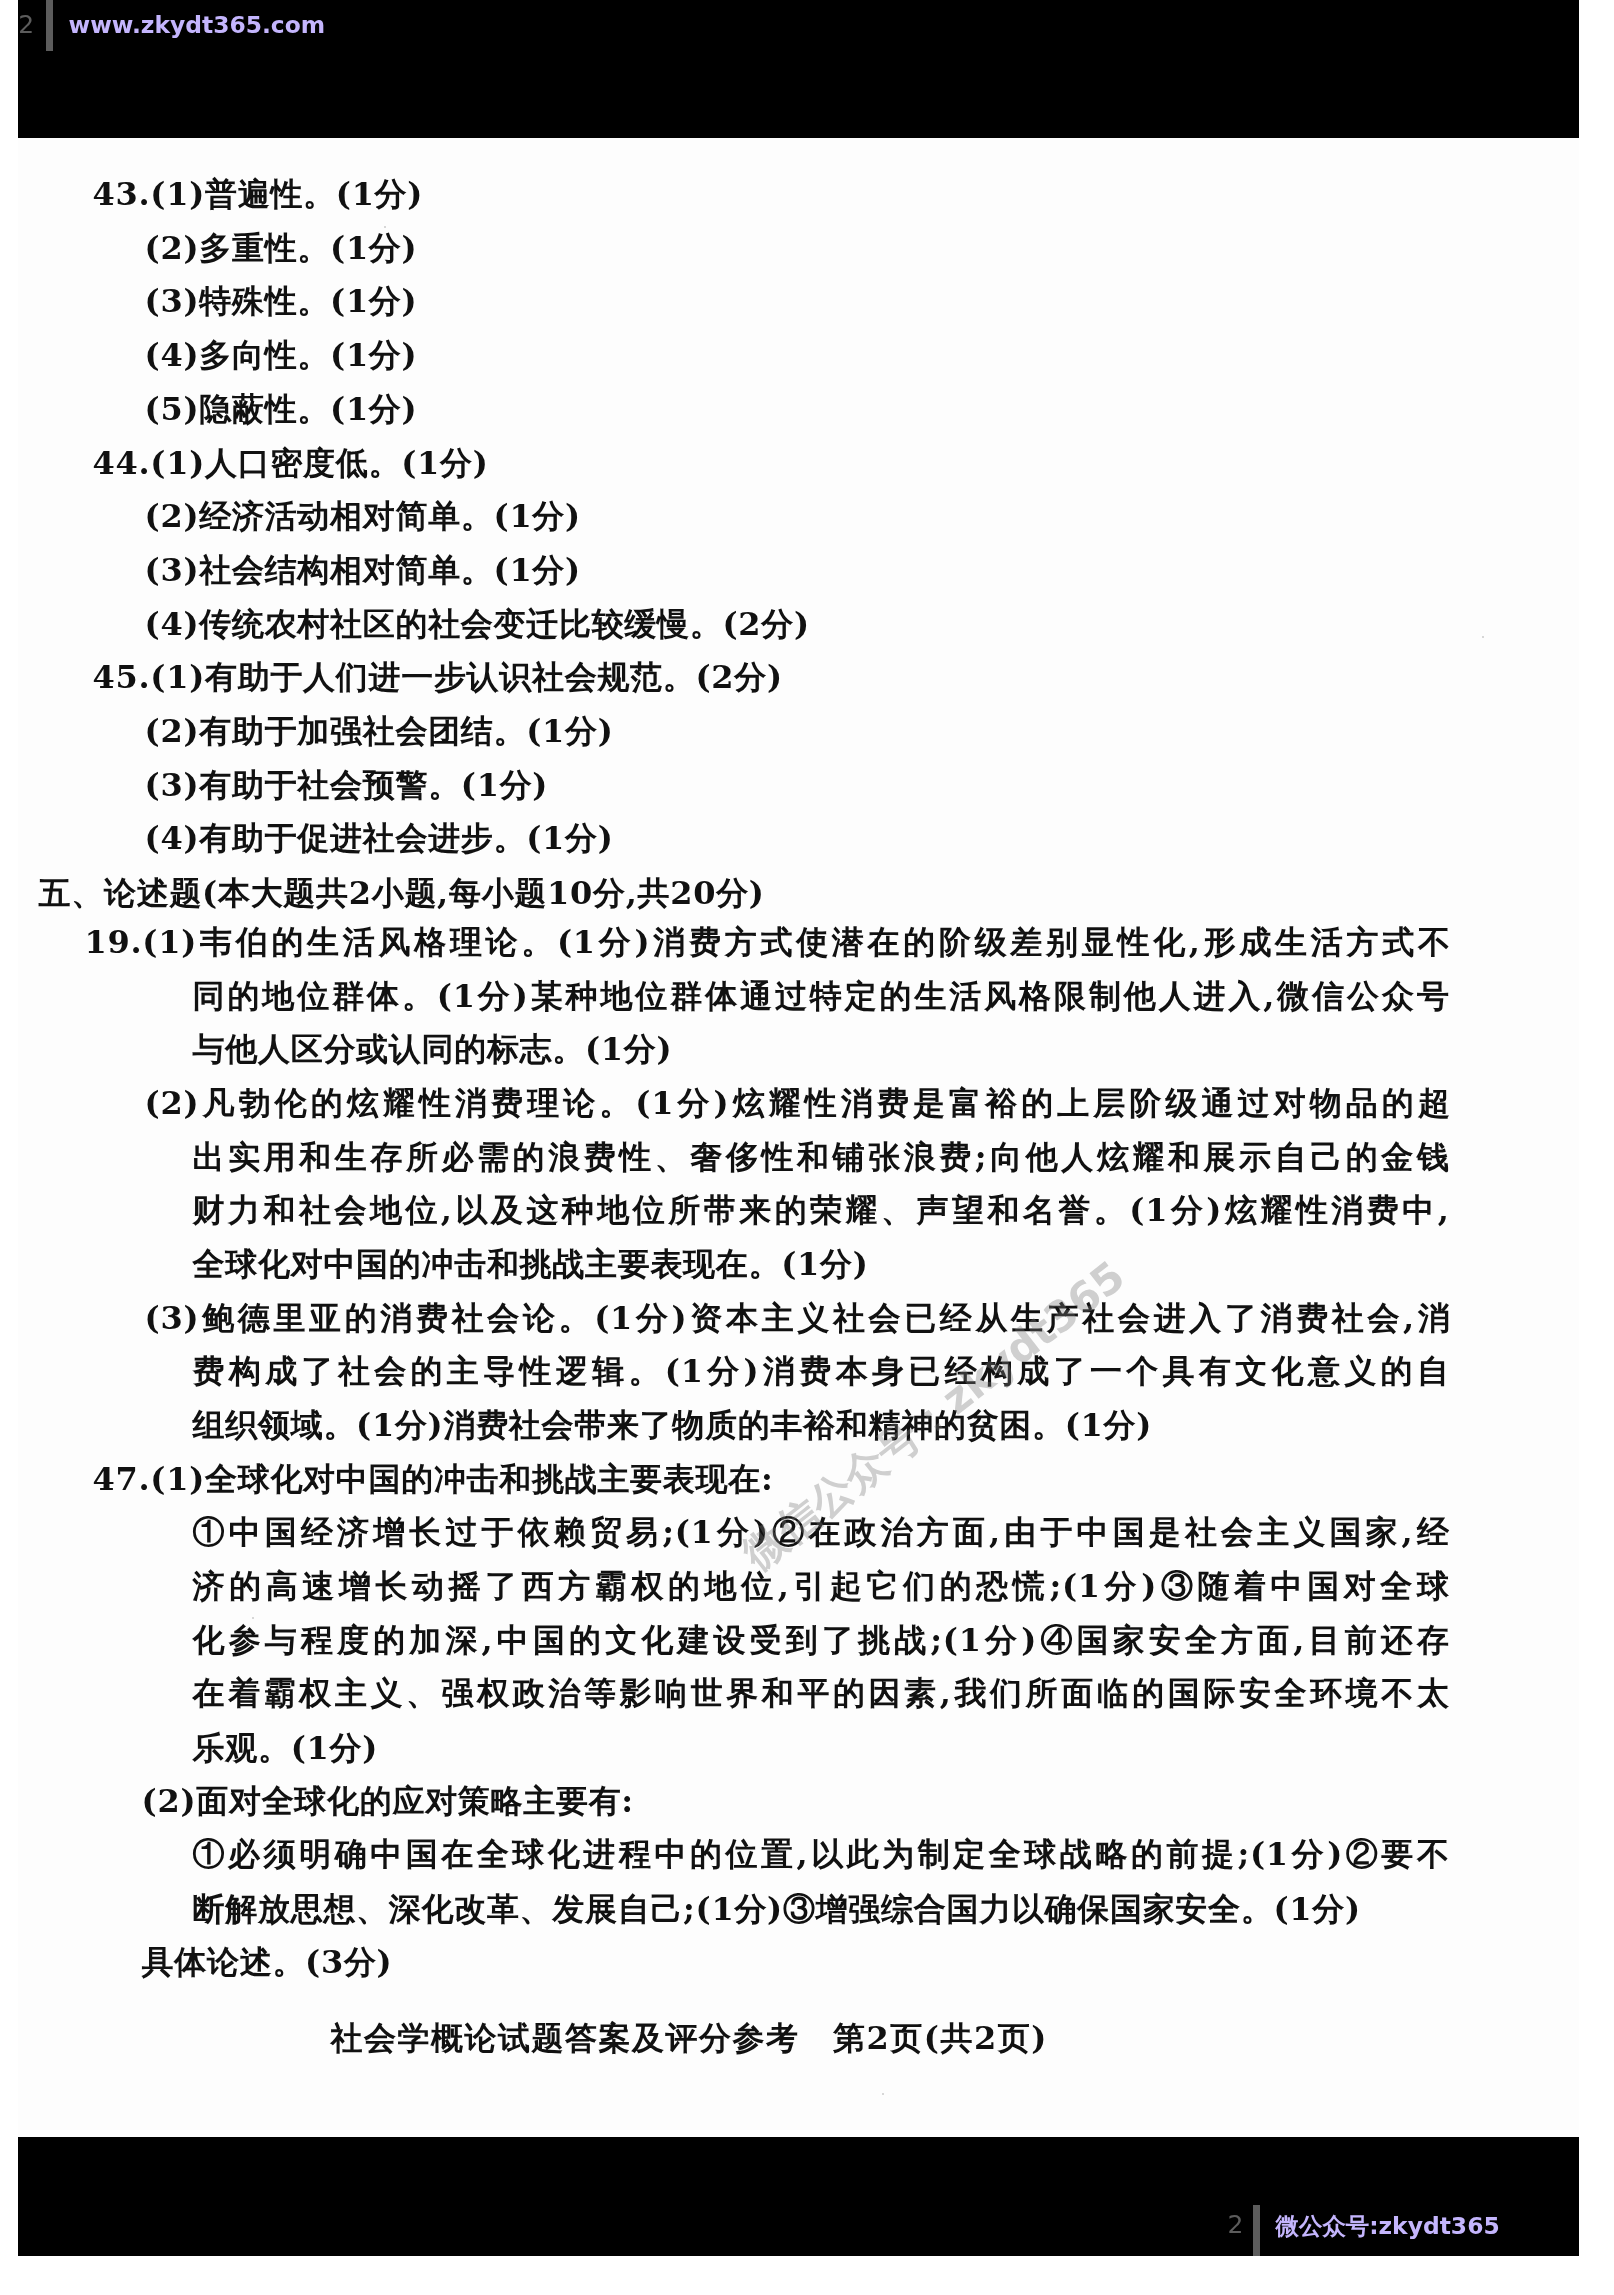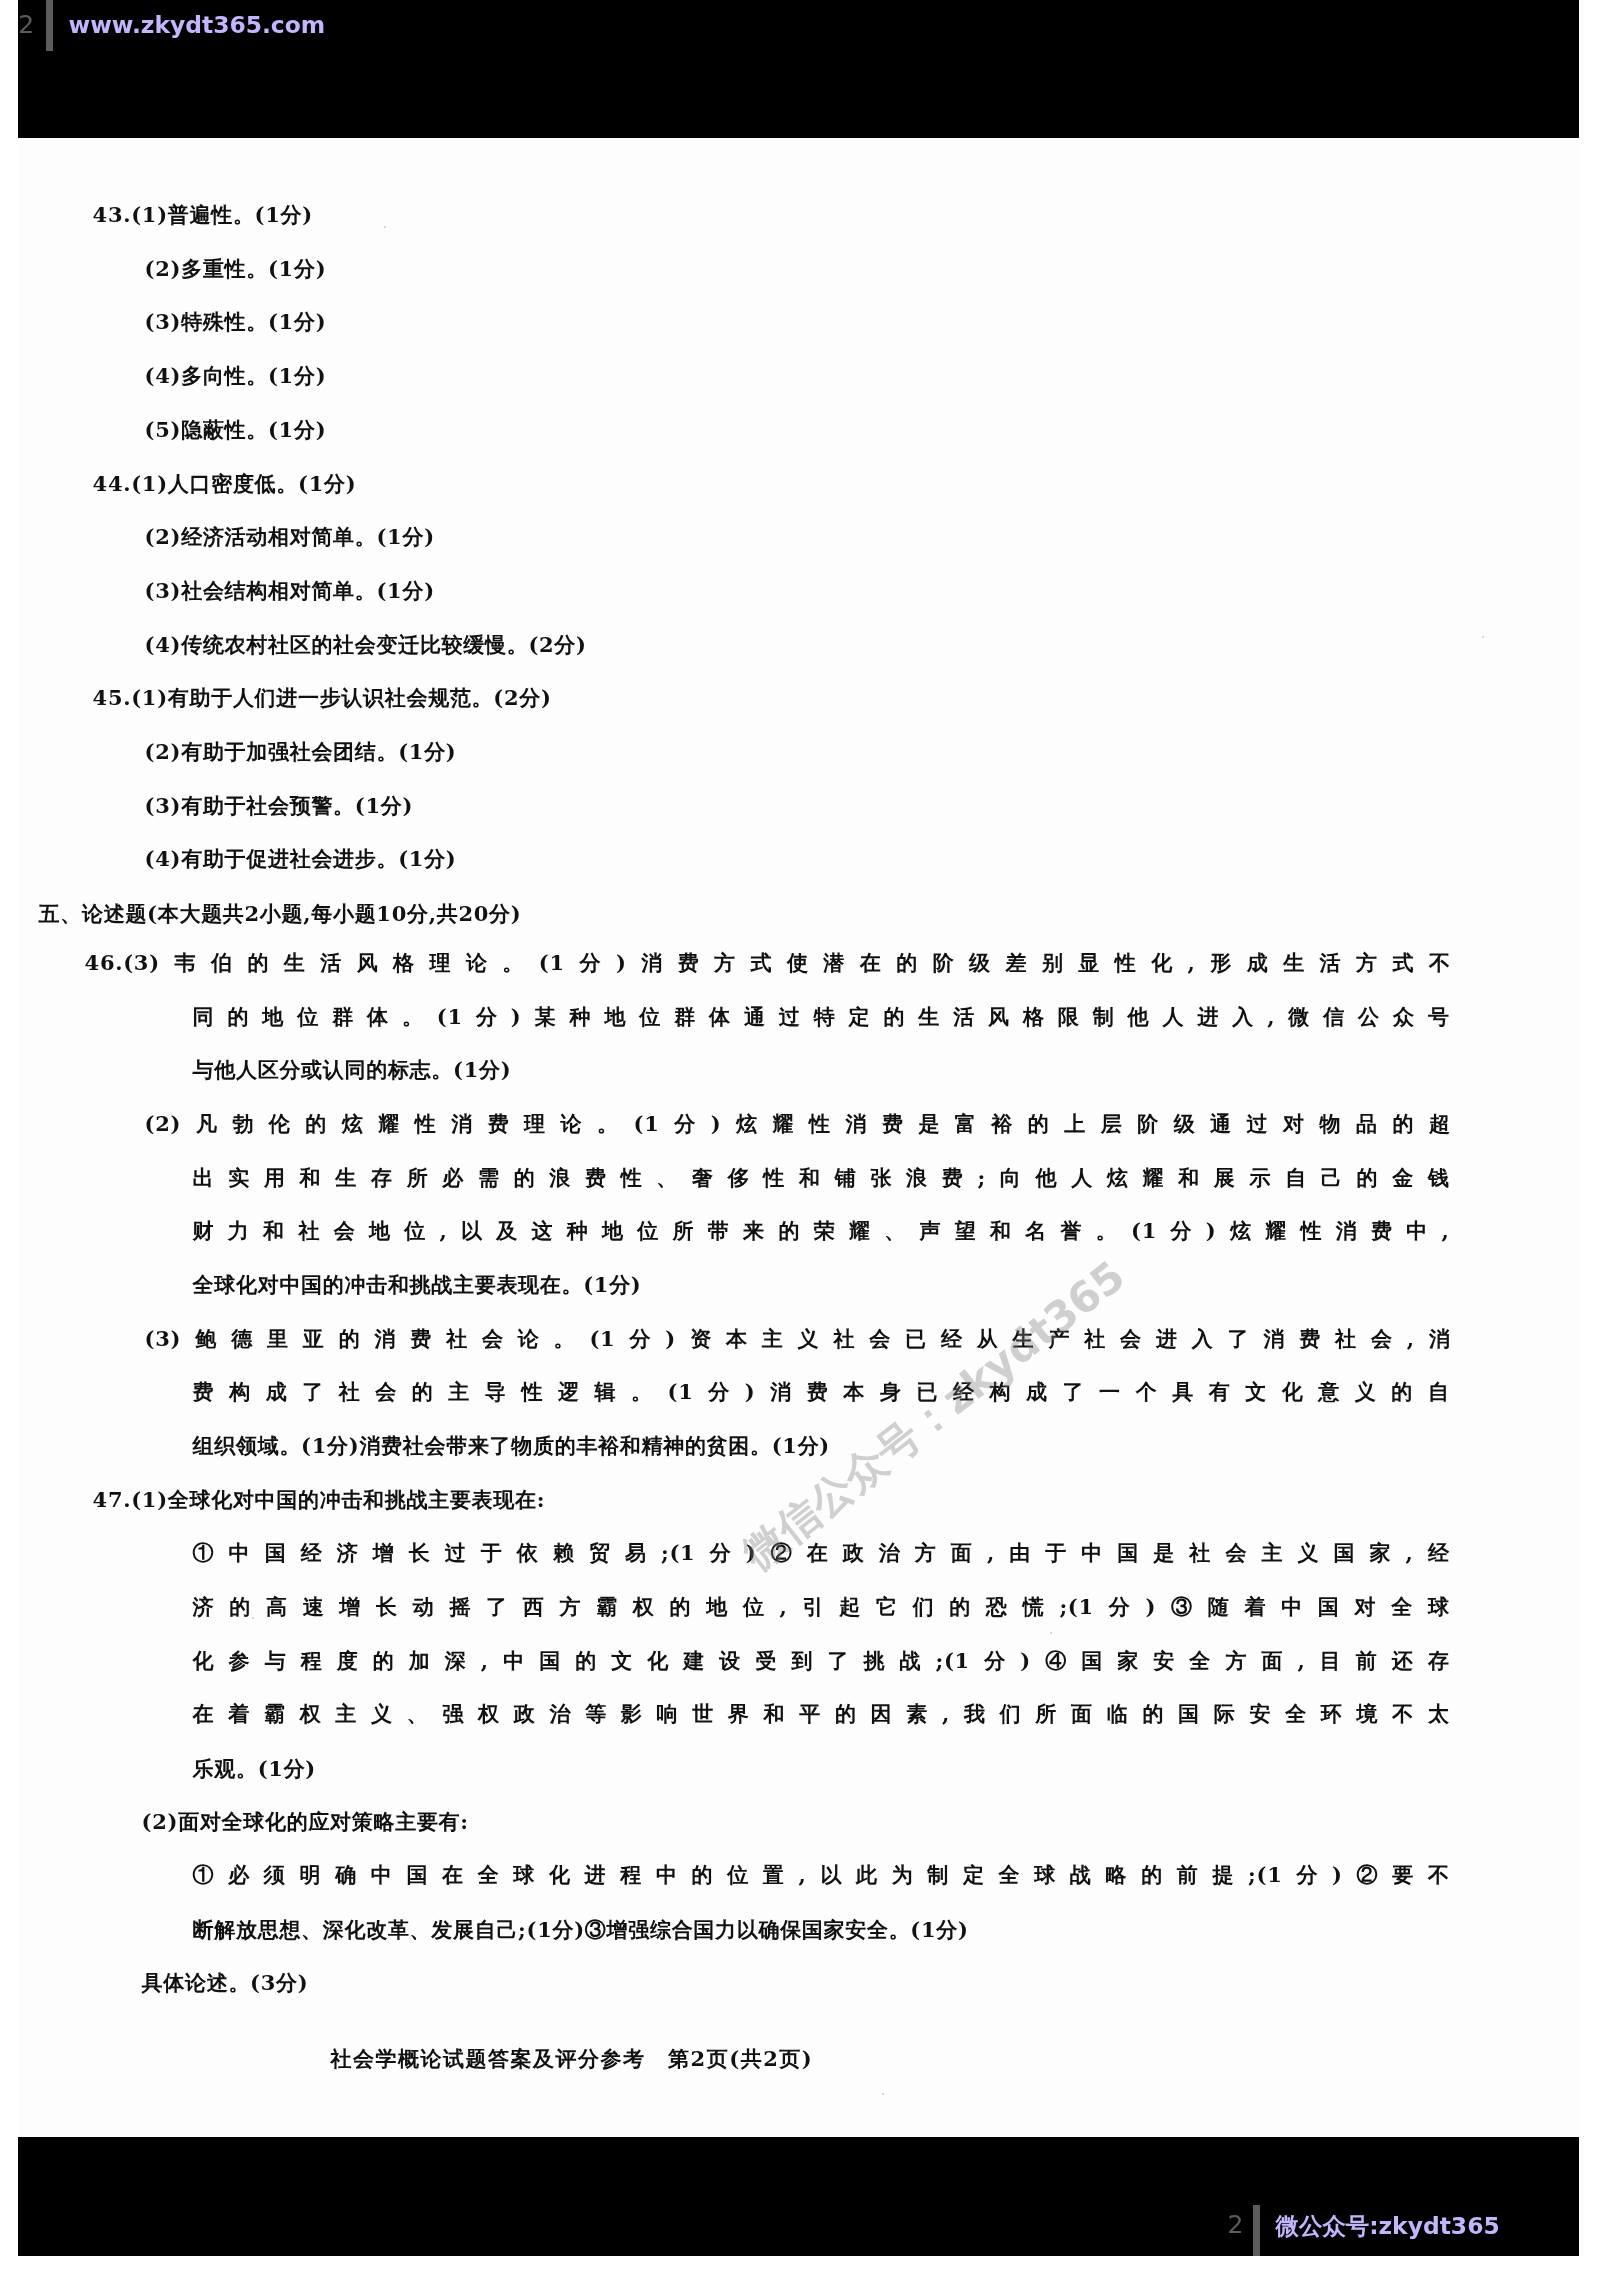--- a/index.html
+++ b/index.html
@@ -28,22 +28,22 @@
   .top .bar-text { left: 51px; top: 11px; }
   .bottom .bar-page-num { left: 1210px; top: 73px; }
   .bottom .bar-divider { left: 1235px; top: 68px; height: 51px; }
   .bottom .bar-text { left: 1258px; top: 73px; }
 
   .page {
     position: absolute; left: 17.6px; top: 138px; width: 1561px; height: 2000px;
     background: #fdfdfd;
   }
   .line {
-    position: absolute; font-size: 21px; line-height: 35px; white-space: nowrap;
-    font-weight: bold; letter-spacing: 0.7px; margin-top: 20px;
+    position: absolute; font-size: 32px; line-height: 35px; white-space: nowrap;
+    font-weight: bold; letter-spacing: 0.7px;
   }
   .line.justify { width: 1257px; text-align: justify; text-align-last: justify; white-space: normal; }
   .section-title { font-weight: bold; }
   .footer-line { font-weight: bold; letter-spacing: 1.5px; }
   .watermark {
     position: absolute; left: 732px; top: 1538px; font-family: "DejaVu Sans", "Liberation Sans", sans-serif;
     font-size: 42px; font-weight: bold; color: rgba(120,120,120,0.35);
     transform: rotate(-38deg); transform-origin: left top; white-space: nowrap;
   }
   .noise { position: absolute; width: 2.2px; height: 2.2px; background: #999; border-radius: 50%; opacity: .5; }
@@ -70,21 +70,21 @@
   <div class="line" style="left:127px; top:415px;">(3)社会结构相对简单。(1分)</div>
   <div class="line" style="left:127px; top:469px;">(4)传统农村社区的社会变迁比较缓慢。(2分)</div>
 
   <div class="line" style="left:75px; top:522px;">45.(1)有助于人们进一步认识社会规范。(2分)</div>
   <div class="line" style="left:127px; top:576px;">(2)有助于加强社会团结。(1分)</div>
   <div class="line" style="left:127px; top:630px;">(3)有助于社会预警。(1分)</div>
   <div class="line" style="left:127px; top:683px;">(4)有助于促进社会进步。(1分)</div>
 
   <div class="line section-title" style="left:21px; top:738px;">五、论述题(本大题共2小题,每小题10分,共20分)</div>
 
-  <div class="line justify" style="left:67px; top:787px; width:1366px;">46.(3)韦伯的生活风格理论。(1分)消费方式使潜在的阶级差别显性化,形成生活方式不</div>
+  <div class="line justify" style="left:67px; top:787px; width:1366px;">19.(1)韦伯的生活风格理论。(1分)消费方式使潜在的阶级差别显性化,形成生活方式不</div>
   <div class="line justify" style="left:175px; top:841px;">同的地位群体。(1分)某种地位群体通过特定的生活风格限制他人进入,微信公众号</div>
   <div class="line" style="left:175px; top:894px;">与他人区分或认同的标志。(1分)</div>
   <div class="line justify" style="left:127px; top:948px; width:1306px;">(2)凡勃伦的炫耀性消费理论。(1分)炫耀性消费是富裕的上层阶级通过对物品的超</div>
   <div class="line justify" style="left:175px; top:1002px;">出实用和生存所必需的浪费性、奢侈性和铺张浪费;向他人炫耀和展示自己的金钱</div>
   <div class="line justify" style="left:175px; top:1055px;">财力和社会地位,以及这种地位所带来的荣耀、声望和名誉。(1分)炫耀性消费中,</div>
   <div class="line" style="left:175px; top:1109px;">全球化对中国的冲击和挑战主要表现在。(1分)</div>
   <div class="line justify" style="left:127px; top:1163px; width:1306px;">(3)鲍德里亚的消费社会论。(1分)资本主义社会已经从生产社会进入了消费社会,消</div>
   <div class="line justify" style="left:175px; top:1216px;">费构成了社会的主导性逻辑。(1分)消费本身已经构成了一个具有文化意义的自</div>
   <div class="line" style="left:175px; top:1270px;">组织领域。(1分)消费社会带来了物质的丰裕和精神的贫困。(1分)</div>
 

